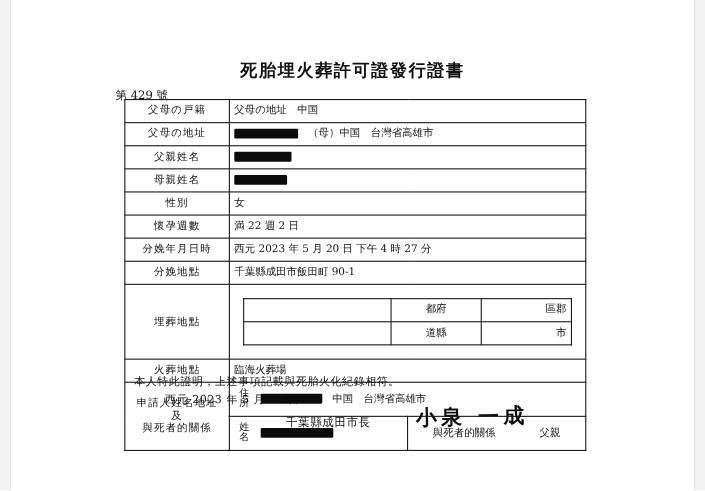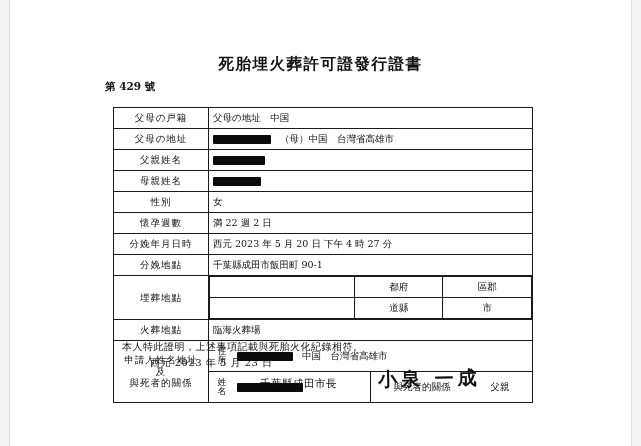--- a/index.html
+++ b/index.html
@@ -51,26 +51,25 @@
     letter-spacing: 1.5px;
     font-family: "DejaVu Serif", "Liberation Serif", serif;
   }
 
   .doc-number {
     position: absolute;
     top: 80px;
     left: 95px;
     font-size: 10.5px;
     font-family: "DejaVu Serif", "Liberation Serif", serif;
-    font-weight: bold;
   }
 
   table.main {
     position: absolute;
-    top: 107px;
+    top: 90px;
     left: 103px;
     width: 420px;
     border-collapse: collapse;
     table-layout: fixed;
     font-size: 9.5px;
     font-family: "DejaVu Serif", "Liberation Serif", serif;
   }
   table.main td {
     border: 1px solid #1a1a1a;
     padding: 2px 4px;
@@ -111,21 +110,21 @@
   }
   .nested td {
     border: none;
     height: 14px;
     padding: 0 4px;
     vertical-align: middle;
   }
   .nested tr.first td { border-bottom: 1px solid #1a1a1a; }
   .nested td.n-a { width: 46%; }
   .nested td.n-b { width: 27%; text-align: center; }
-  .nested td.n-c { width: 27%; text-align: center; }
+  .nested td.n-c { width: 27%; text-align: right; }
 
   
   .applicant-label {
     text-align: center;
     line-height: 1.2;
     letter-spacing: 1px;
   }
 
   .cell-split {
     display: flex;
@@ -242,21 +241,21 @@
           <td class="value" colspan="2">西元 2023 年 5 月 20 日 下午 4 時 27 分</td>
         </tr>
 
         <tr>
           <td class="label">分娩地點</td>
           <td class="value" colspan="2">千葉縣成田市飯田町 90-1</td>
         </tr>
 
         <tr>
           <td class="label">埋葬地點</td>
-          <td colspan="2" style="padding:0;">
+          <td colspan="2" style="padding:12px;">
             <table class="nested">
               <tbody>
                 <tr class="first">
                   <td class="n-a"></td>
                   <td class="n-b">都府</td>
                   <td class="n-c">區郡</td>
                 </tr>
                 <tr>
                   <td class="n-a"></td>
                   <td class="n-b">道縣</td>

